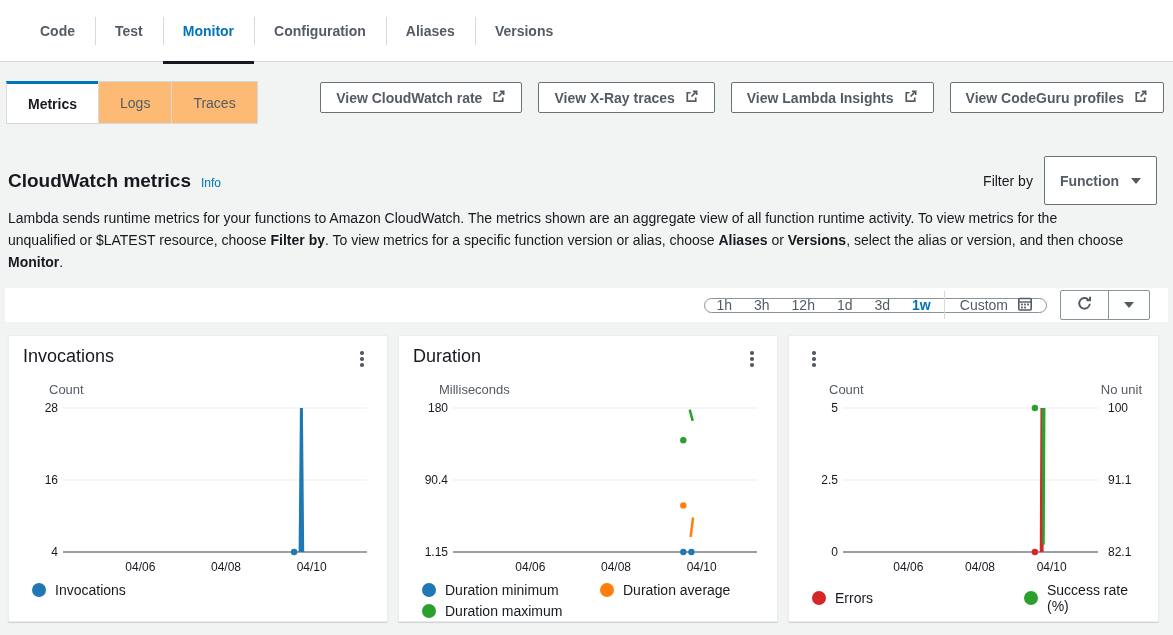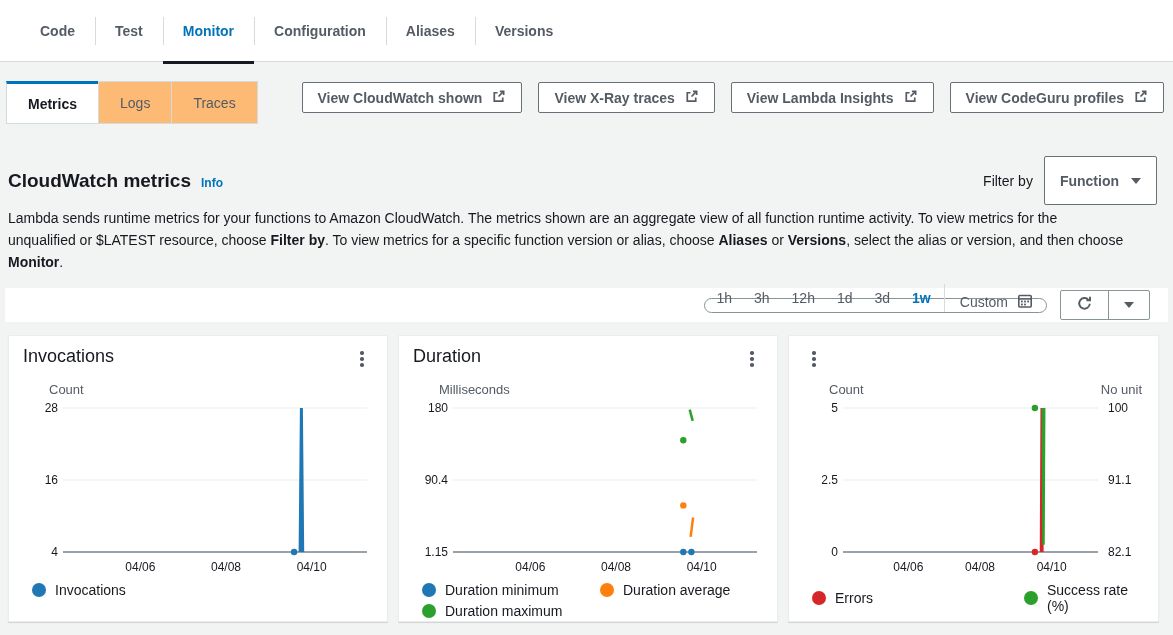--- a/index.html
+++ b/index.html
@@ -20,33 +20,33 @@
   .stab { height:43px; display:flex; align-items:center; justify-content:center; padding:0 21px; font-size:14px; color:#545b64; background:#fdba74; border:1px solid #d5dbdb; margin-left:-1px; cursor:pointer; }
   .stab.active { background:#ffffff; color:#16191f; font-weight:700; border-top:3px solid #0073bb; margin-left:0; }
   .actions { display:flex; gap:16px; margin-top:1px; }
   .btn { display:inline-flex; align-items:center; gap:9px; height:31px; padding:0 15px; background:#ffffff; border:1px solid #687078; border-radius:2px; font-size:14px; font-weight:700; color:#545b64; cursor:pointer; font-family:inherit; }
   .btn svg { color:#545b64; }
 
   
   .header-row { display:flex; justify-content:space-between; align-items:center; margin:41px 16px 0 8px; height:31px; }
   .title-wrap { display:flex; align-items:baseline; gap:10px; }
   .h1 { font-size:19px; font-weight:700; color:#16191f; }
-  .info-link { font-size:12px; font-weight:700; color:#0073bb; text-decoration:none; cursor:pointer; }
+  .info-link { font-size:12px; font-weight:400; color:#0073bb; text-decoration:none; cursor:pointer; }
   .filter-wrap { display:flex; align-items:center; gap:11px; }
   .filter-label { font-size:14px; color:#16191f; }
   .dd-btn { display:inline-flex; align-items:center; gap:12px; height:49px; padding:0 15px; background:#fff; border:1px solid #687078; border-radius:2px; font-size:14px; font-weight:700; color:#545b64; cursor:pointer; font-family:inherit; }
   .caret { width:0; height:0; border-left:5px solid transparent; border-right:5px solid transparent; border-top:6px solid #545b64; }
 
   
   .desc { margin:11px 45px 0 8px; font-size:14px; line-height:22px; color:#16191f; }
   .desc .b { font-weight:700; }
 
   
   .timebar { margin:15px 5px 0 5px; height:34px; background:#ffffff; display:flex; justify-content:flex-end; align-items:center; gap:13px; padding-right:18px; }
-  .range-group { display:flex; align-items:flex-end; height:15px; border:1px solid #879596; border-radius:12px; background:#fff; }
+  .range-group { display:flex; align-items:center; height:15px; border:1px solid #879596; border-radius:12px; background:#fff; }
   .range-opt { padding:0 11px; font-size:14px; color:#545b64; cursor:pointer; line-height:28px; }
   .range-opt.active { color:#0073bb; font-weight:700; }
   .range-div { width:1px; height:28px; background:#d5dbdb; margin:0 2px; }
   .custom-opt { display:flex; align-items:center; gap:9px; padding:0 13px; font-size:14px; color:#545b64; cursor:pointer; }
   .custom-opt svg { color:#545b64; }
   .refresh-group { display:flex; height:30px; border:1px solid #879596; border-radius:2px; background:#fff; }
   .rg-cell { display:flex; align-items:center; justify-content:center; padding:0 15px; cursor:pointer; color:#545b64; }
   .rg-cell + .rg-cell { border-left:1px solid #879596; }
 
   
@@ -82,21 +82,21 @@
   </div>
 
   <div class="toolbar">
     <div class="subtabs">
       <div class="stab active">Metrics</div>
       <div class="stab">Logs</div>
       <div class="stab">Traces</div>
     </div>
     <div class="actions">
       <button class="btn">
-        <span>View CloudWatch shown</span>
+        <span>View CloudWatch rate</span>
         <span><svg width="15" height="15" viewBox="0 0 16 16">
               <path d="M12.5 9v4h-9v-9H7" fill="none" stroke="currentColor" stroke-width="1.8"></path>
               <path d="M9.5 2.5h4v4" fill="none" stroke="currentColor" stroke-width="1.8"></path>
               <line x1="13.1" y1="2.9" x2="8" y2="8" stroke="currentColor" stroke-width="1.8"></line>
             </svg></span>
       </button>
       <button class="btn">
         <span>View X-Ray traces</span>
         <span><svg width="15" height="15" viewBox="0 0 16 16">
               <path d="M12.5 9v4h-9v-9H7" fill="none" stroke="currentColor" stroke-width="1.8"></path>

